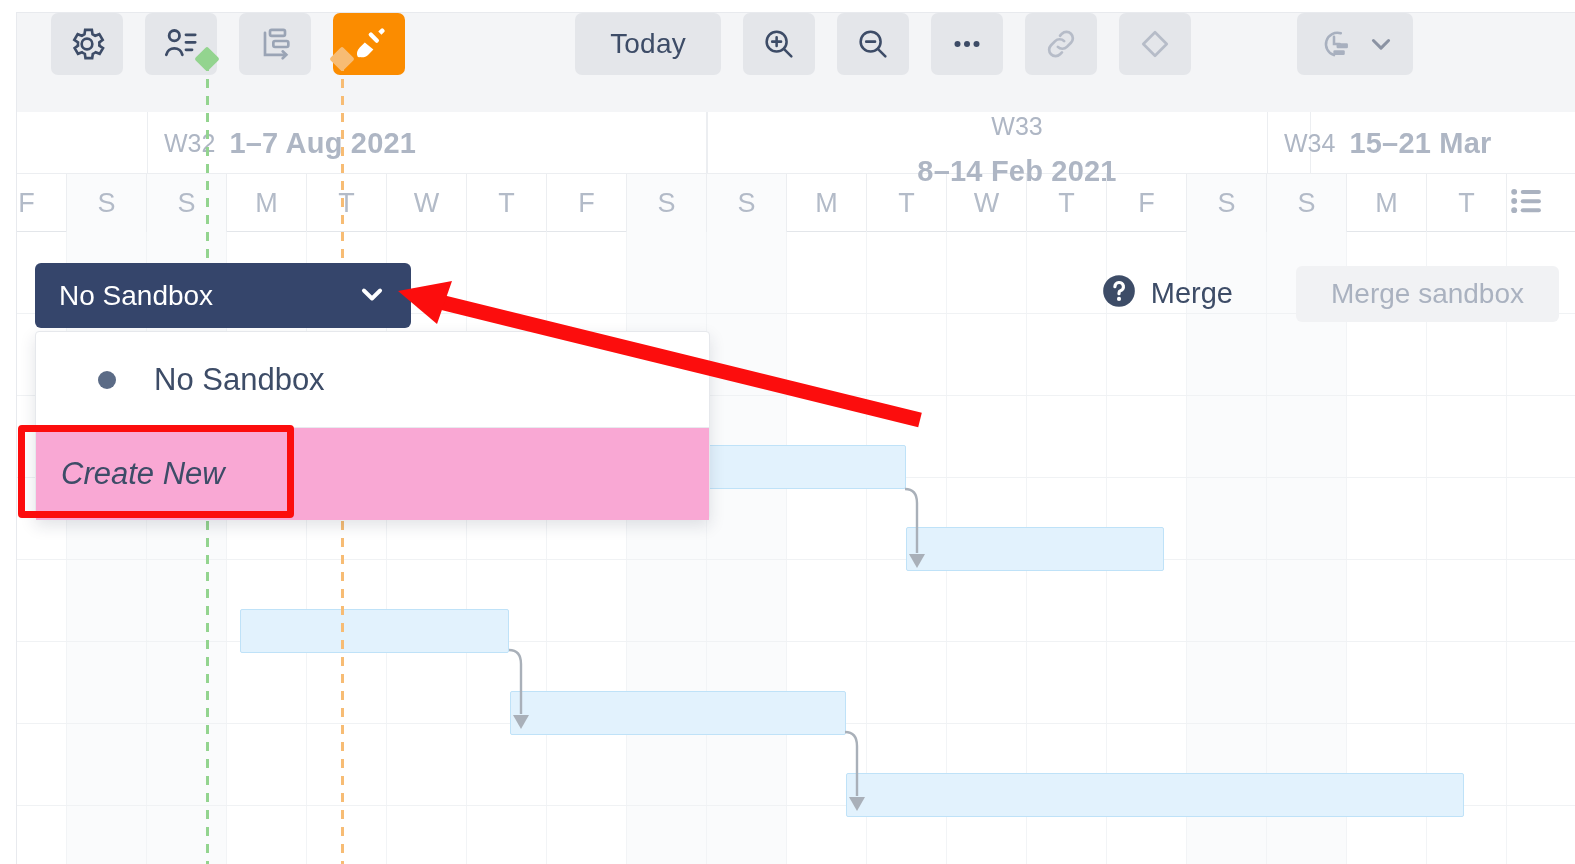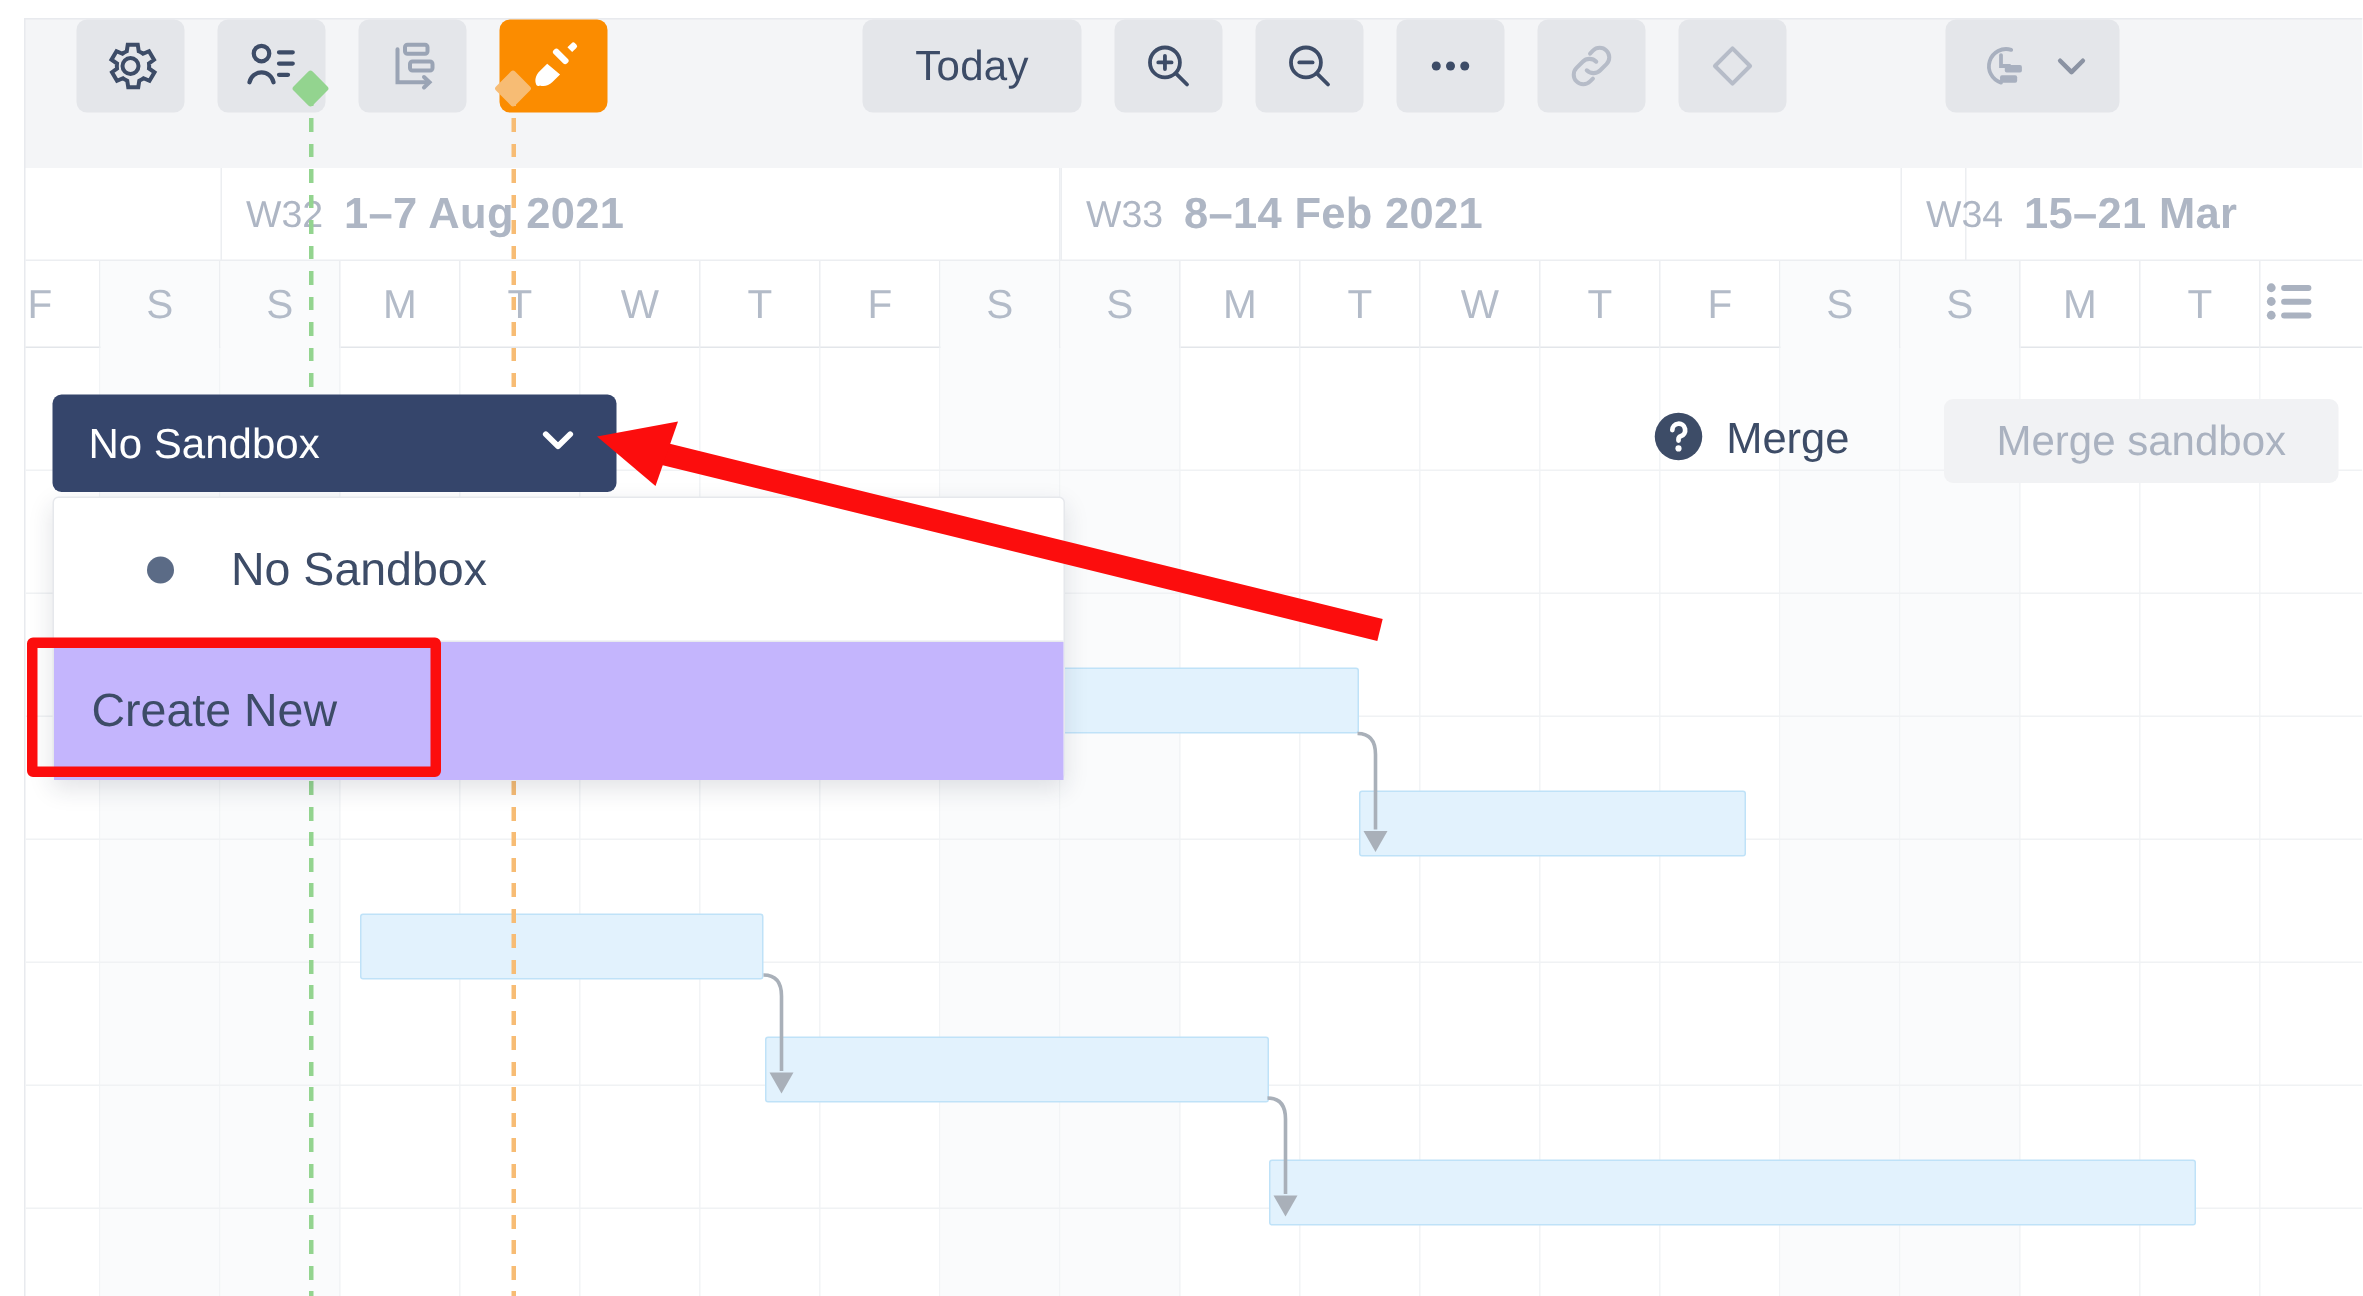--- a/index.html
+++ b/index.html
@@ -112,21 +112,21 @@
     display: flex; align-items: center; cursor: pointer;
   }
   .sb-item.first { top: 1px; height: 93px; padding-left: 60px; }
   .sb-item.first .dot {
     position:absolute; left: 62px; top: 50%; margin-top:-9px;
     width: 18px; height: 18px; border-radius: 50%; background:#5b6b86;
   }
   .sb-item.first .txt { margin-left: 58px; font-size: 31px; color:#3d4c67; }
   .sb-sep { position: absolute; left: 0; right: 0; top: 95px; height: 1px; background:#e8eaee; }
   .sb-item.second {
-    top: 96px; height: 92px; background: #c4b5fd; padding-left: 25px;
+    top: 96px; height: 92px; background: #f9a8d4; padding-left: 25px; font-style: italic;
   }
   .sb-item.second .txt { font-size: 31px; color:#3d4c67; }
 
   .help {
     position: absolute; right: 342px; top: 272px; display: flex; align-items: center; gap: 13px;
     z-index: 30; cursor: pointer;
   }
   .help .txt { font-size: 29px; color: #3d4c67; }
   .merge-btn {
     position: absolute; right: 16px; top: 266px; width: 263px; height: 56px;
@@ -261,21 +261,21 @@
       </button>
     </div>
   </div>
 
   <div class="timeline">
     <div class="wk-row" id="wkrow">
         <div class="wk" style="left: 130px; width: 560px;">
           <span class="wno">W32</span>
           <span class="wrange">1–7 Aug 2021</span>
         </div>
-        <div class="wk" style="left: 690px; width: 604px;">
+        <div class="wk" style="left: 690px; width: 604px; flex-direction: column;">
           <span class="wno">W33</span>
           <span class="wrange">8–14 Feb 2021</span>
         </div>
         <div class="wk" style="left: 1250px; width: 560px;">
           <span class="wno">W34</span>
           <span class="wrange">15–21 Mar</span>
         </div>
       </div>
     <div class="day-row" id="dayrow">
         <div class="day" style="left: -30px; width: 80px;">

